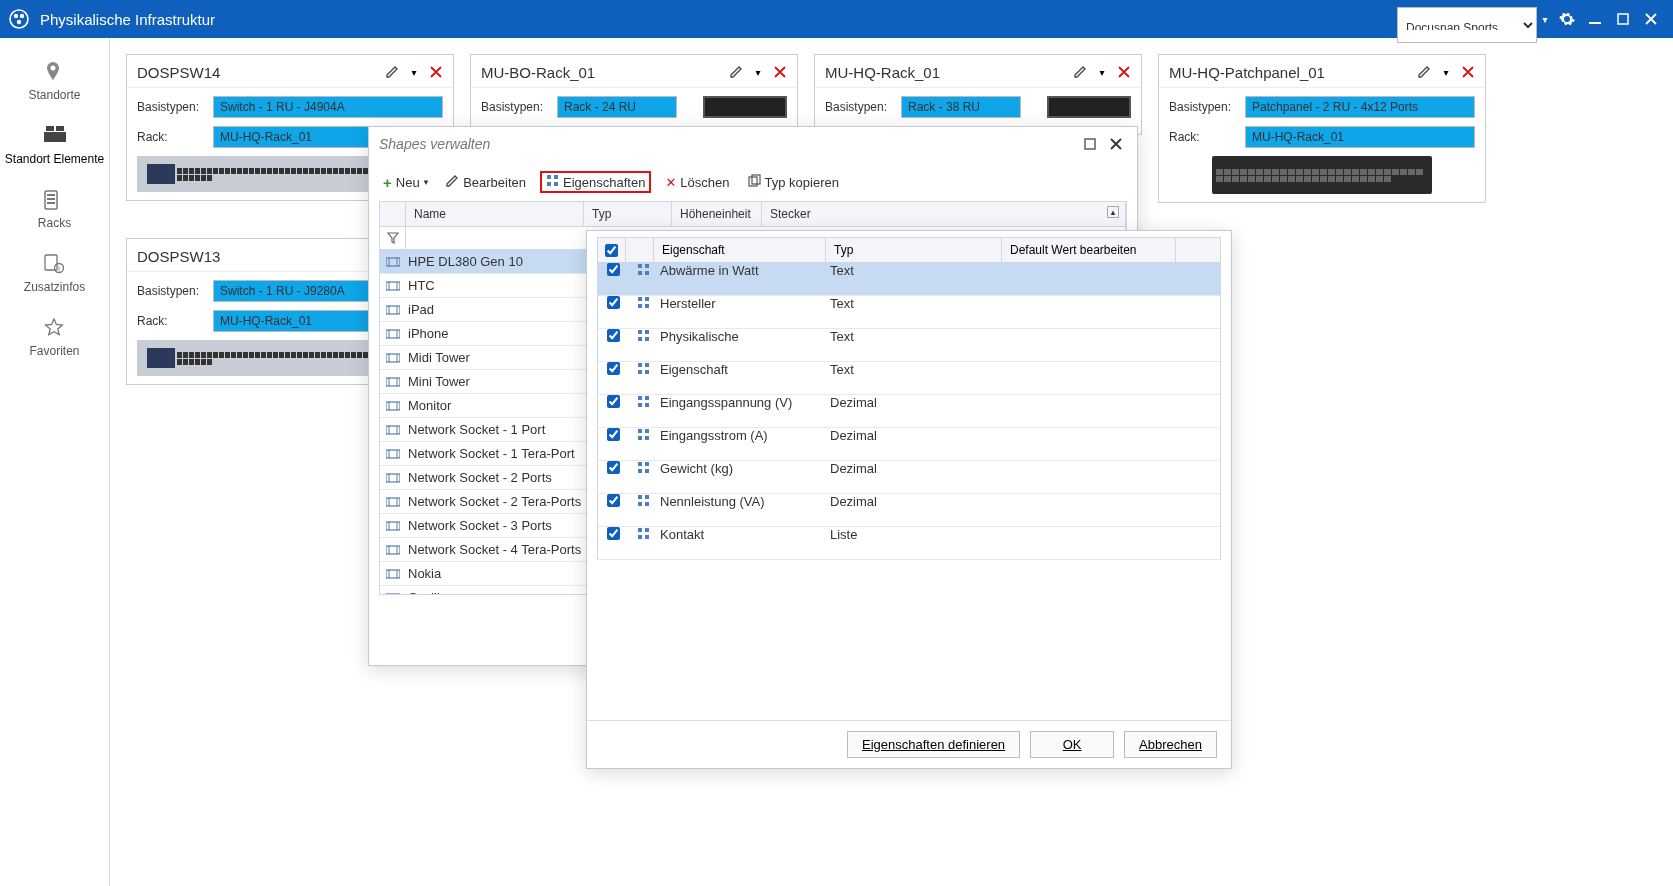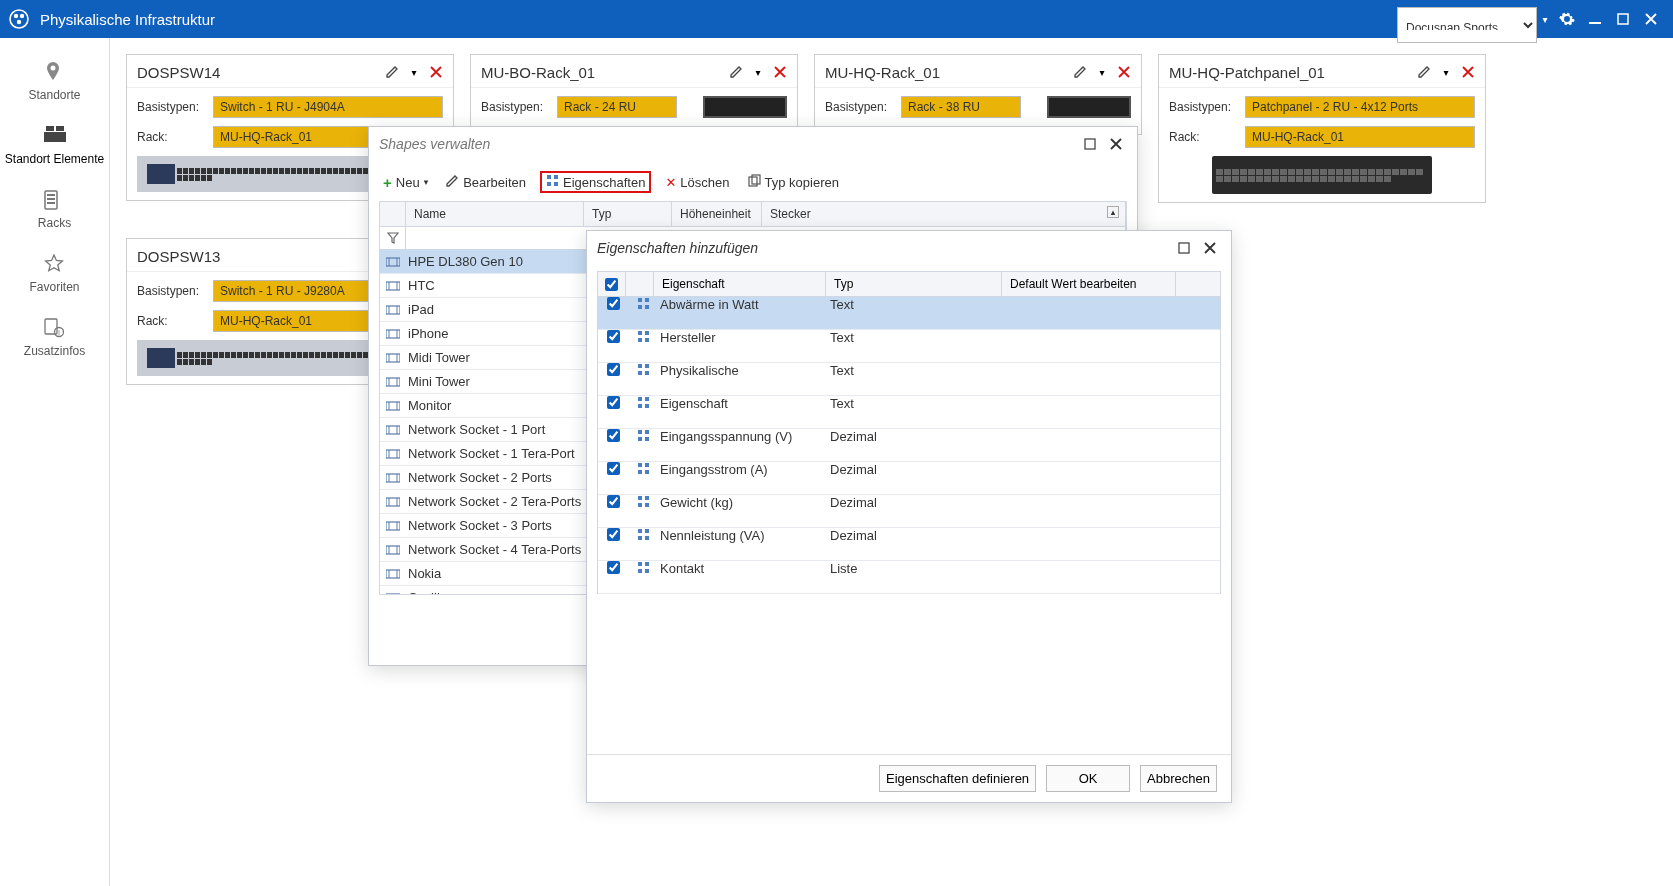--- a/index.html
+++ b/index.html
@@ -27,21 +27,21 @@
 .canvas { flex: 1; position: relative; padding: 16px; }
 
 
 .panel { position: absolute; border: 1px solid #ccc; background: #fff; }
 .panel-head { display: flex; align-items: center; padding: 8px 8px 6px 10px; border-bottom: 1px solid #eee; }
 .panel-head .ptitle { font-size: 15px; color: #333; flex: 1; }
 .panel-head .icbtn { width: 18px; height: 18px; display: flex; align-items: center; justify-content: center; margin-left: 4px; cursor: pointer; }
 .panel-body { padding: 8px 10px; font-size: 12px; color: #333; }
 .field-row { display: flex; align-items: center; margin-bottom: 8px; }
 .field-row .lbl { width: 76px; }
-.field-row .val { flex: 1; border: 1px solid #bbb; padding: 3px 6px; background: #eab308; color: #333; font-size: 12px; height: 22px; display:flex; align-items:center; }
+.field-row .val { flex: 1; border: 1px solid #bbb; padding: 3px 6px; background: #0ea5e9; color: #333; font-size: 12px; height: 22px; display:flex; align-items:center; }
 .device-img { height: 36px; background: #2a2a2a; border-radius: 2px; margin-top: 2px; position: relative; }
 .rack-mini { width:84px; height:22px; background:#222; border:2px solid #555; }
 
 
 .dialog { position: absolute; background: #fff; border: 1px solid #c2c9d4; box-shadow: 0 4px 18px rgba(0,0,0,0.15); }
 .dialog-hd { height: 34px; display: flex; align-items: center; padding: 0 10px; font-size: 14px; color: #777; }
 .dialog-hd .dtitle { flex: 1; font-style: italic; }
 .dlg-icbtn { width: 22px; height: 22px; display:flex; align-items:center; justify-content:center; cursor:pointer; margin-left:4px; }
 .toolbar { display:flex; align-items:center; padding: 10px 10px 8px; gap: 10px; font-size:13px; color:#333; }
 .tbitem { display:flex; align-items:center; gap:4px; cursor:pointer; padding: 2px 4px; }
@@ -68,21 +68,21 @@
 .grid2-head .gh { padding:5px 8px; border-right:1px solid #d0d7e2; }
 .grid2-body { margin:0 10px; border-left:1px solid #d0d7e2; border-right:1px solid #d0d7e2; }
 .prow { display:flex; align-items:flex-start; height:33px; font-size:13px; color:#333; border-bottom:1px solid #e6e9ef; }
 .prow.sel { background:#c6dbf2; }
 .prow .cb { width:30px; display:flex; justify-content:center; }
 .prow .pic { width:30px; display:flex; justify-content:center; color:#5a7aa8; }
 .prow .pn { width:172px; padding-left:2px; }
 .prow .pt { width:176px; }
 .prow .pd { flex:1; }
 .dlg-footer { display:flex; justify-content:flex-end; gap:10px; padding:10px 14px; border-top:1px solid #e0e0e0; margin-top: 160px; }
-.btn { border:1px solid #bbb; background:#fafafa; padding:5px 6px; font-size:13px; cursor:pointer; }
+.btn { border:1px solid #bbb; background:#fafafa; padding:5px 14px; font-size:13px; cursor:pointer;text-decoration:underline; }
 
 input[type=checkbox] { accent-color: #0f5fbd; width:13px; height:13px; }
 </style>
 </head>
 <body>
 
 <div class="titlebar">
   <div class="logo">
     <svg width="22" height="22">
         <circle cx="11" cy="11" r="9" fill="none" stroke="#fff" stroke-width="1.6"></circle>
@@ -137,31 +137,31 @@
       <div class="icon"><svg width="14" height="20">
             <rect x="1" y="1" width="12" height="18" rx="1" fill="none" stroke="#777" stroke-width="1.5"></rect>
             <rect x="3" y="4" width="8" height="2" fill="#777"></rect>
             <rect x="3" y="8" width="8" height="2" fill="#777"></rect>
             <rect x="3" y="12" width="8" height="2" fill="#777"></rect>
           </svg></div>
       <span>Racks</span>
     </div>
     <div class="navitem">
       <div class="icon"><svg width="20" height="20">
-            <path fill="none" stroke="#777" stroke-width="1.3" d="M10 1l2.4 5.5 6 .5-4.6 4 1.4 5.8L10 13.8 4.8 16.8l1.4-5.8L1.6 7l6-.5z"></path>
-          </svg></div>
-      <span>Favoriten</span>
-    </div>
-    <div class="navitem">
-      <div class="icon"><svg width="20" height="20">
             <rect x="1" y="1" width="12" height="15" rx="1" fill="none" stroke="#777" stroke-width="1.3"></rect>
             <circle cx="15" cy="14" r="4.5" fill="none" stroke="#777" stroke-width="1.3"></circle>
             <text x="15" y="17" font-size="7" text-anchor="middle" fill="#777">i</text>
           </svg></div>
       <span>Zusatzinfos</span>
+    </div>
+    <div class="navitem">
+      <div class="icon"><svg width="20" height="20">
+            <path fill="none" stroke="#777" stroke-width="1.3" d="M10 1l2.4 5.5 6 .5-4.6 4 1.4 5.8L10 13.8 4.8 16.8l1.4-5.8L1.6 7l6-.5z"></path>
+          </svg></div>
+      <span>Favoriten</span>
     </div>
   </div>
 
   <div class="canvas">
 
     <div class="panel" style="left:16px; top:16px; width:328px;">
       <div class="panel-head">
         <div class="ptitle">DOSPSW14</div>
         <div class="icbtn">
             <svg width="14" height="14">
@@ -667,33 +667,20 @@
                   <line x1="11" y1="2" x2="11" y2="10" stroke="#5a7aa8"></line>
                 </svg>
               </div>
               <div class="nm">Oscilloscope</div>
             </div>
           </div>
       </div>
     </div>
 
     <div class="dialog" style="left:476px; top:192px; width:646px;">
-      <div class="dialog-hd" style="color:#333;">
-        <div class="dtitle">Eigenschaften hinzufügen</div>
-        <div class="dlg-icbtn">
-            <svg width="12" height="12">
-              <rect x="1" y="1" width="10" height="10" fill="none" stroke="#555" stroke-width="1.4"></rect>
-            </svg>
-          </div>
-        <div class="dlg-icbtn">
-            <svg width="12" height="12">
-              <path d="M1 1l10 10M11 1L1 11" stroke="#333" stroke-width="1.8"></path>
-            </svg>
-          </div>
-      </div>
       <div class="grid2-head">
         <div class="gh" style="width:28px;display:flex;justify-content:center;align-items:center;">
             <input type="checkbox" checked="" style="">
           </div>
         <div class="gh" style="width:28px;"></div>
         <div class="gh" style="width:172px;">Eigenschaft</div>
         <div class="gh" style="width:176px;">Typ</div>
         <div class="gh" style="flex:1;">Default Wert bearbeiten</div>
         <div class="gh" style="width:44px;border-right:none;"></div>
       </div>

